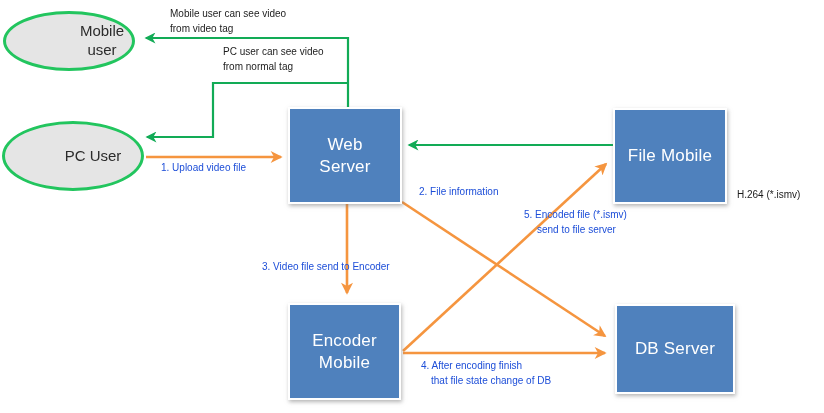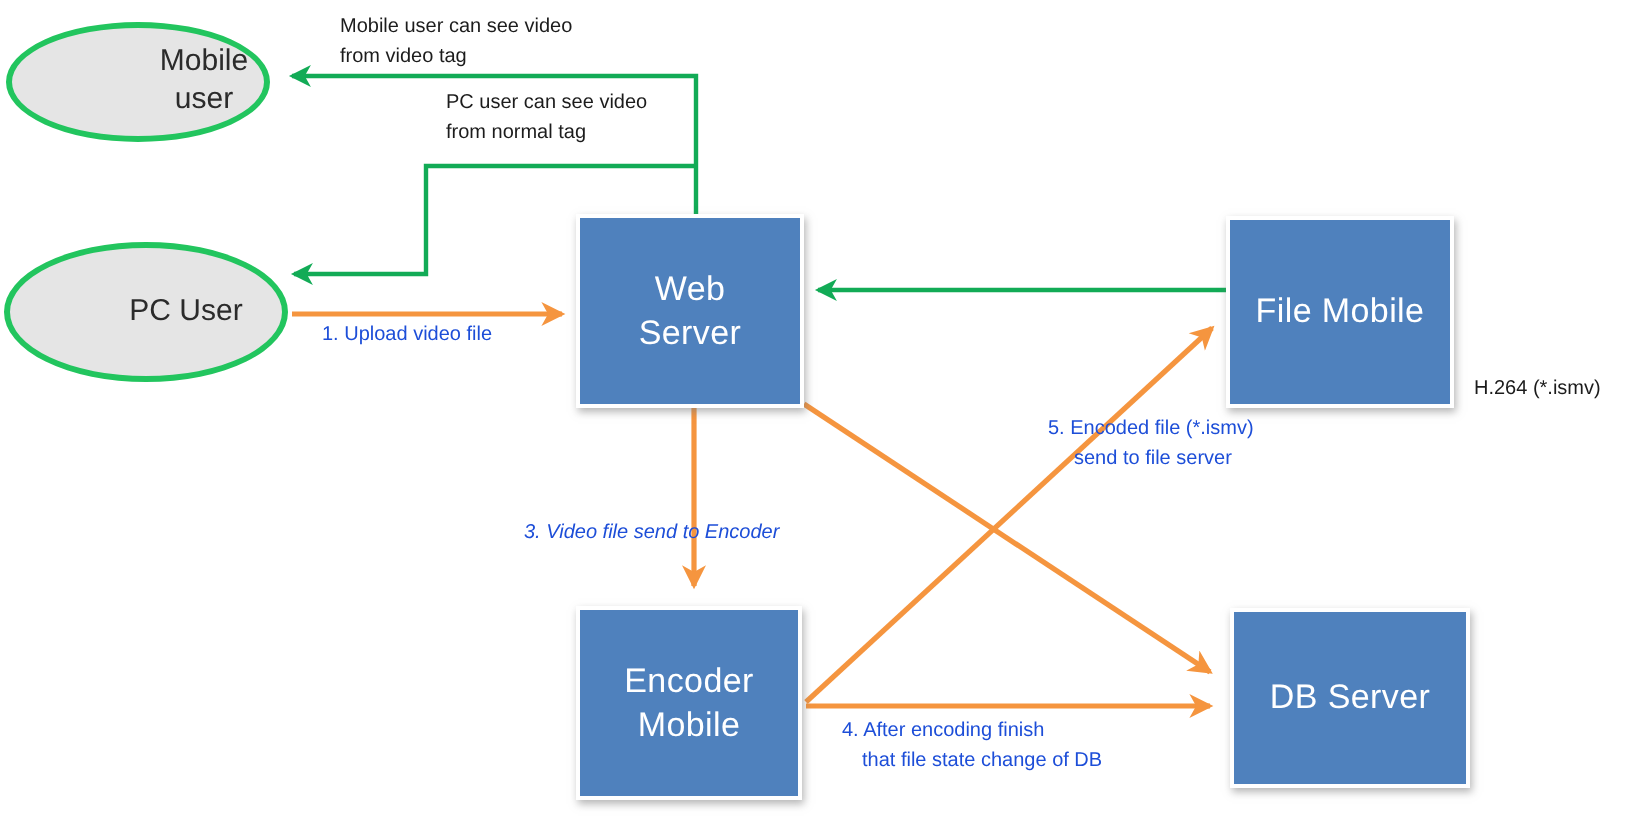--- a/index.html
+++ b/index.html
@@ -44,21 +44,21 @@
   .nline{display:block;}
   .ind1{padding-left:13px;}
   .ind2{padding-left:14px;}
   .ind3{padding-left:4px;}
 
   .note-mobile{left:170px;top:6px;}
   .note-pc{left:223px;top:44px;}
   .note-codec{left:737px;top:187px;}
   .note-step1{left:161px;top:160px;}
   .note-step2{left:419px;top:184px;}
-  .note-step3{left:262px;top:259px;font-style:italic;}
+  .note-step3{left:262px;top:259px;}
   .note-step4{left:417px;top:358px;}
   .note-step5{left:524px;top:207px;}
 </style>
 </head>
 <body>
 
 <div class="canvas">
 
   <svg class="arrows" width="824" height="413" viewBox="0 0 824 413">
     <defs>
@@ -113,20 +113,21 @@
   <div class="note note-pc">
     <span class="nline">PC user can see video</span>
     <span class="nline">from normal tag</span>
   </div>
 
   <div class="note note-codec">H.264 (*.ismv)</div>
 
   <div class="note note-red note-step1">1. Upload video file</div>
 
   <div class="note note-red note-step2">
+    <span class="nline">2. File information</span>
   </div>
 
   <div class="note note-red note-step3">3. Video file send to Encoder</div>
 
   <div class="note note-red note-step4">
     <span class="nline ind3">4. After encoding finish</span>
     <span class="nline ind2">that file state change of DB</span>
   </div>
 
   <div class="note note-red note-step5">

